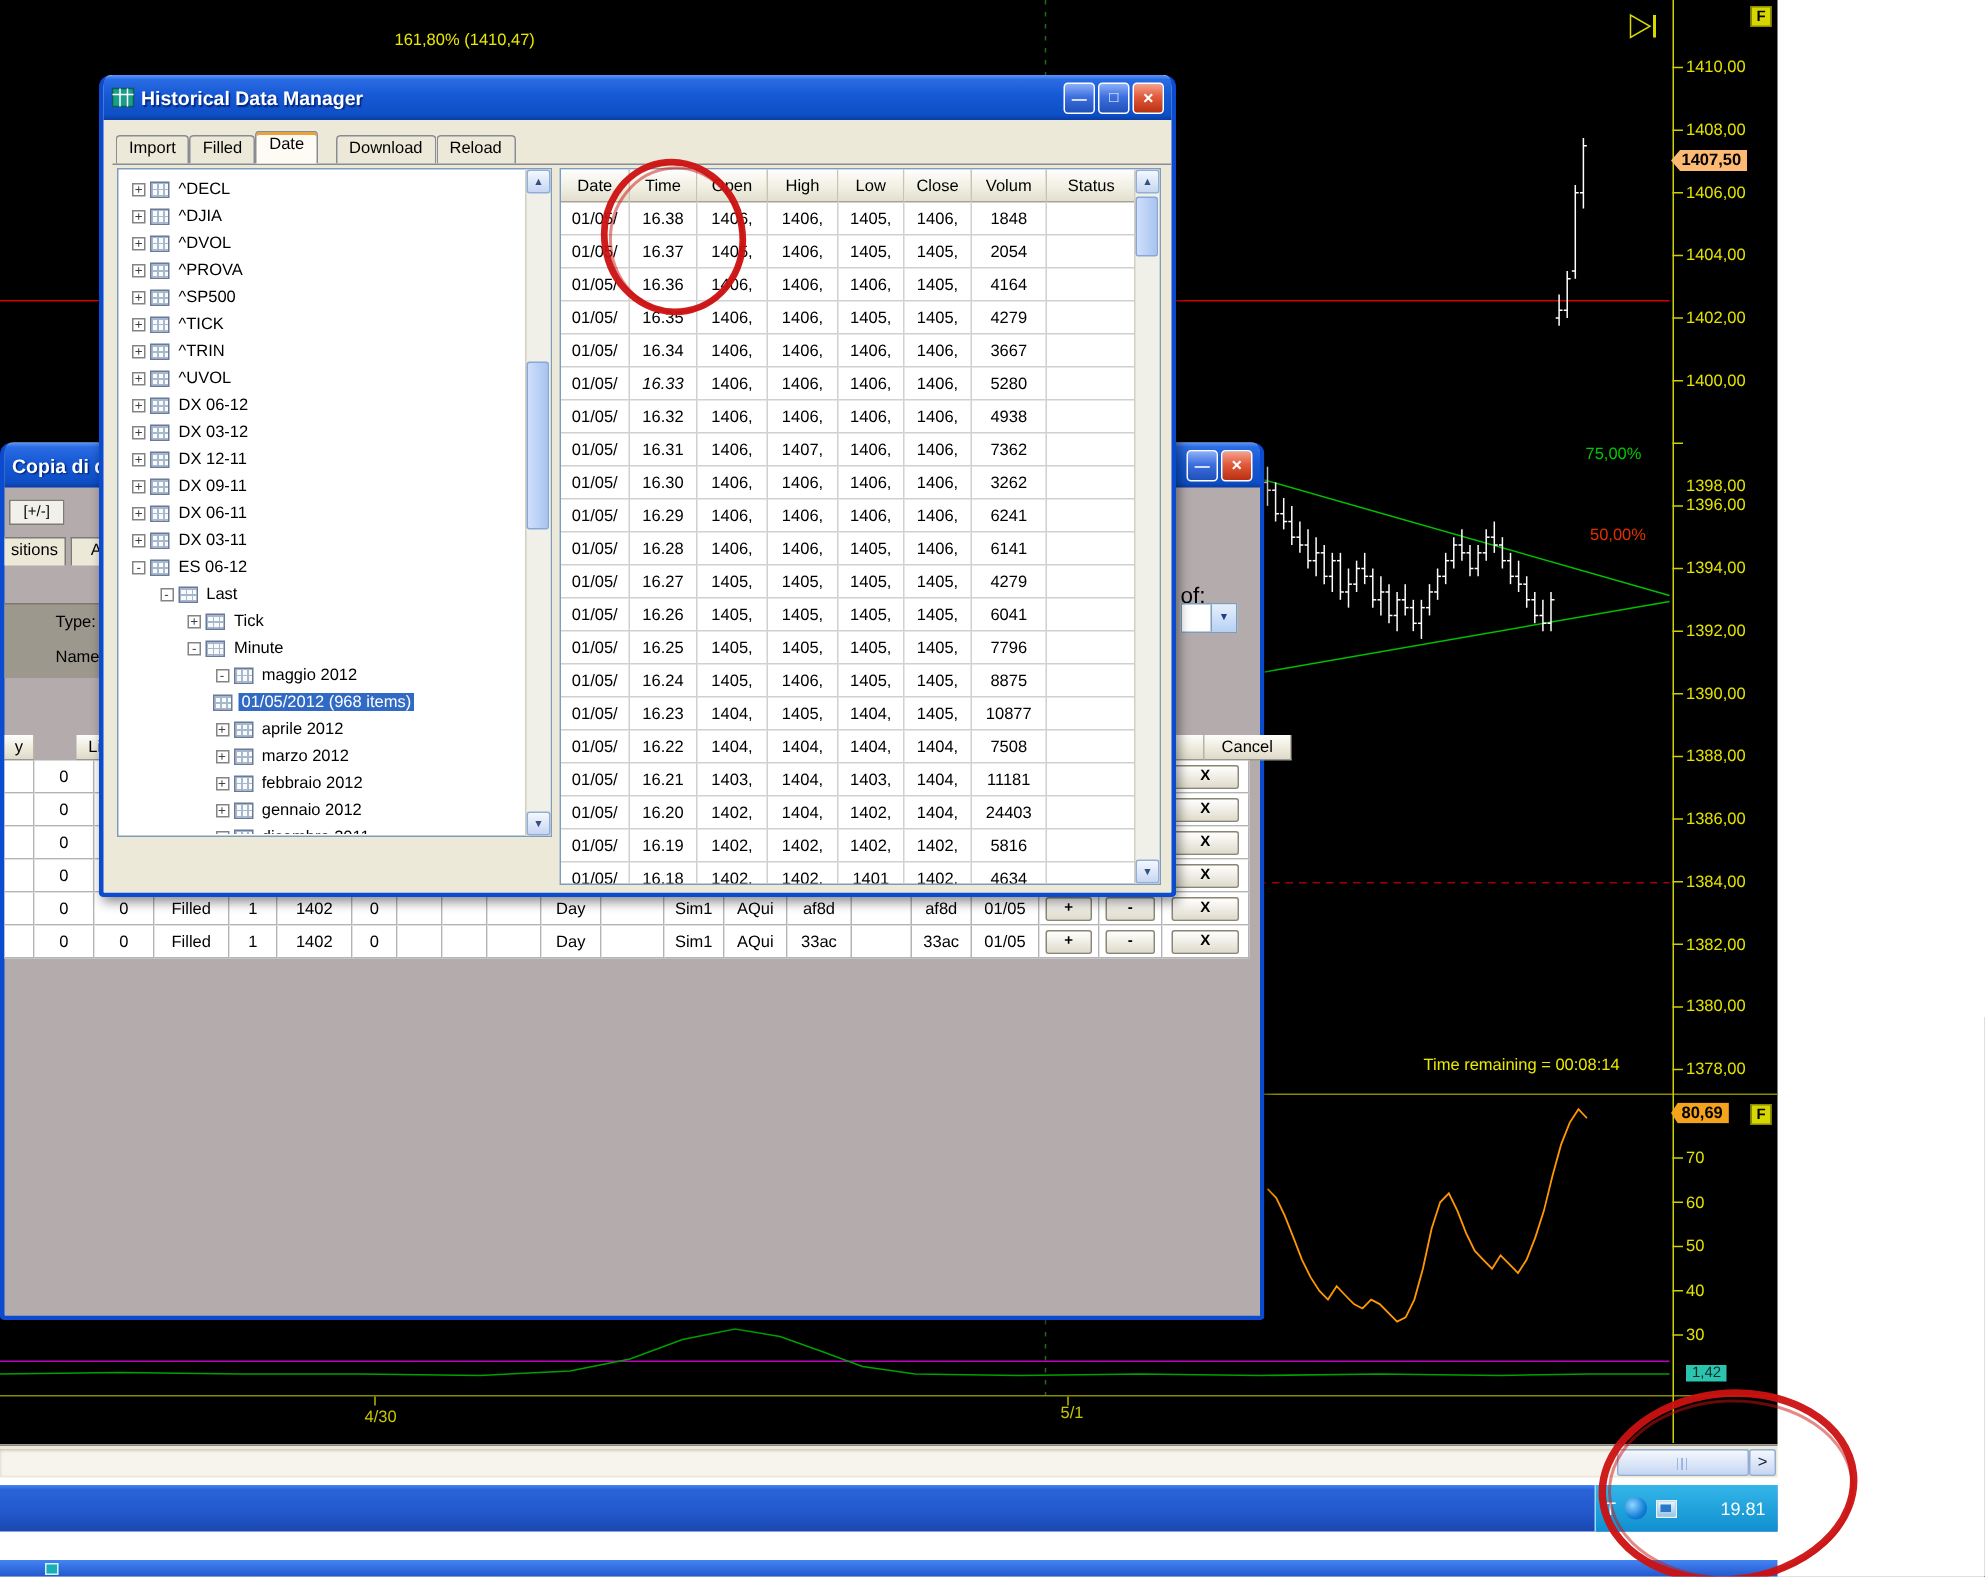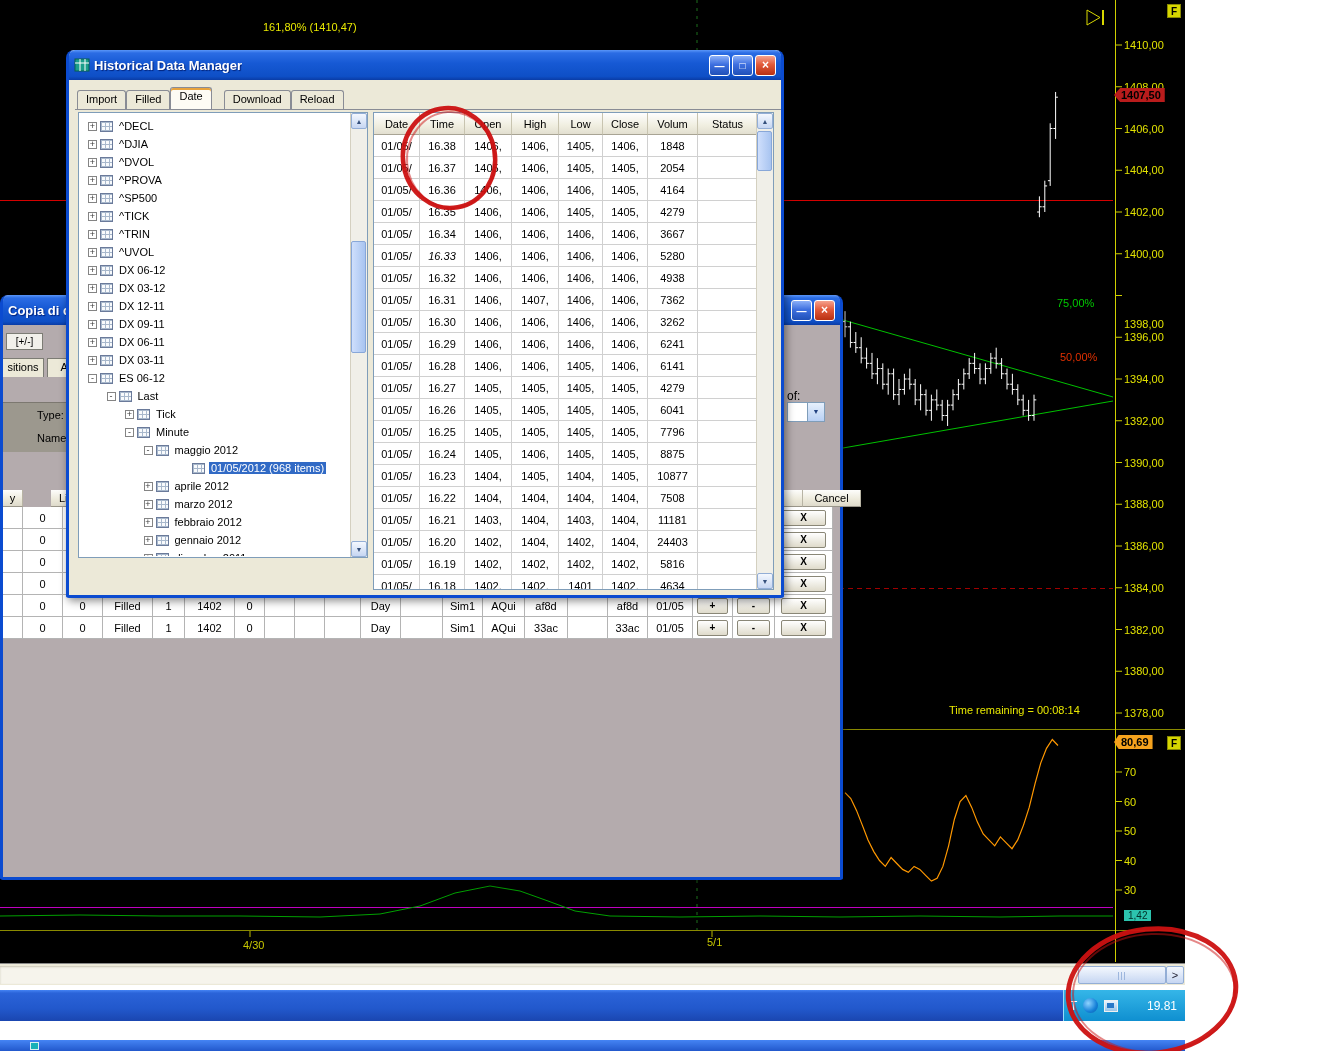--- a/index.html
+++ b/index.html
@@ -11,21 +11,21 @@
 #chart-svg{position:absolute;left:0;top:0}
 .chart-text{position:absolute;font-size:11px;white-space:nowrap}
 #top-annot{left:263px;top:21px;color:#e8e800}
 #fib75{left:1057px;top:297px;color:#00c800}
 #fib50{left:1060px;top:351px;color:#e03000}
 #time-remaining{left:949px;top:704px;color:#e8e800}
 #xlab0{left:243px;top:939px;color:#c8c800}
 #xlab1{left:707px;top:936px;color:#c8c800}
 .axis-label{position:absolute;left:1124px;color:#e2e200;font-size:11px;white-space:nowrap}
 .price-tag{position:absolute;font-size:11px;font-weight:bold;color:#000;padding:1px 4px 1px 7px;z-index:3;clip-path:polygon(0 50%,12% 0,100% 0,100% 100%,12% 100%)}
-#last-price-tag{left:1114px;top:88px;background:#b91c1c}
+#last-price-tag{left:1114px;top:100px;background:#fdba74}
 #ind-tag{left:1114px;top:735px;background:#f5a21d}
 #low-tag{position:absolute;left:1124px;top:910px;background:#2cc4ae;color:#003028;font-size:10px;padding:0 4px;z-index:3}
 .flag{position:absolute;left:1167px;width:14px;height:14px;background:#d6d600;color:#000;font-size:10px;font-weight:bold;text-align:center;line-height:14px;border:1px solid #8a8a00;z-index:3}
 #flag-top{top:4px}
 #flag-mid{top:736px}
 
 
 #hscroll{position:absolute;left:0;top:963px;width:1185px;height:22px;background:#ece9d8;z-index:2;border-top:1px solid #888}
 .hs-track{position:absolute;left:0;top:2px;width:1166px;height:18px;background:#f6f4ec;box-shadow:inset 0 1px 2px #c9c5b4}
 .hs-thumb{position:absolute;left:1078px;top:0;width:88px;height:18px;background:linear-gradient(180deg,#f4f8fe,#c6d6f2);border:1px solid #93aed6;border-radius:2px}
@@ -46,21 +46,21 @@
 
 #orders-window{left:0;top:295px;width:843px;height:585px;background:#b4abad;z-index:4}
 #pm-btn{position:absolute;left:3px;top:38px;width:37px;height:17px;font-size:10px;background:#f2f0ea;border:1px solid #7c7c74;font-family:"Liberation Sans",sans-serif}
 .otab{position:absolute;top:63px;height:19px;background:#ece9d8;border:1px solid #7c7c74;border-bottom:none;font-size:11px;padding-top:2px;text-align:center}
 #otab0{left:0;width:41px;border-left:none}
 #otab1{left:44px;width:40px}
 #tn-panel{position:absolute;left:0;top:107px;width:185px;height:50px;background:#9c988e;border-top:1px solid #7c7870}
 #tn-panel div{position:absolute;left:34px;font-size:11px;color:#000}
 #type-label{top:6px}
 #name-label{top:29px}
-#of-label{position:absolute;left:784px;top:94px;font-size:12px;color:#000}
+#of-label{position:absolute;left:784px;top:94px;font-size:15px;color:#000}
 #combo{position:absolute;left:784px;top:107px;width:38px;height:20px;background:#fff;border:1px solid #7f9db9}
 .combo-arrow{position:absolute;right:0;top:0;width:17px;height:18px;background:linear-gradient(180deg,#e6f0fc,#b8d0f4);border-left:1px solid #7f9db9;font-size:7px;text-align:center;line-height:18px;color:#204080}
 #orders-grid{position:absolute;left:0;top:195px}
 .og-row{display:flex;height:22px}
 .og-head{height:17px}
 .og-cell{background:#fff;border-right:1px solid #b4b4b4;border-bottom:1px solid #b4b4b4;font-size:11px;display:flex;align-items:center;justify-content:center;overflow:hidden;flex:0 0 auto}
 .og-head .og-cell{background:linear-gradient(180deg,#fdfdfb,#ece9da 60%,#dedacb);border-right:1px solid #b8b4a4;border-bottom:1px solid #9a968a;font-size:11px}
 .mini-btn{width:80%;height:16px;background:linear-gradient(180deg,#fff,#dfdbcb);border:1px solid #8a8777;border-radius:2px;font-size:10px;font-weight:bold;line-height:12px;font-family:"Liberation Sans",sans-serif}
 
 
@@ -633,21 +633,21 @@
           <div class="tree-row" style="padding-left: 45px;">
             <span class="expander">-</span>
             <span class="sheet-icon"></span>
             <span class="tree-label">Minute</span>
           </div>
           <div class="tree-row" style="padding-left: 63.5px;">
             <span class="expander">-</span>
             <span class="sheet-icon"></span>
             <span class="tree-label">maggio 2012</span>
           </div>
-          <div class="tree-row" style="padding-left: 100px;">
+          <div class="tree-row" style="padding-left: 50px;">
             <span class="expander none"></span>
             <span class="sheet-icon"></span>
             <span class="tree-label sel">01/05/2012 (968 items)</span>
           </div>
           <div class="tree-row" style="padding-left: 63.5px;">
             <span class="expander">+</span>
             <span class="sheet-icon"></span>
             <span class="tree-label">aprile 2012</span>
           </div>
           <div class="tree-row" style="padding-left: 63.5px;">

